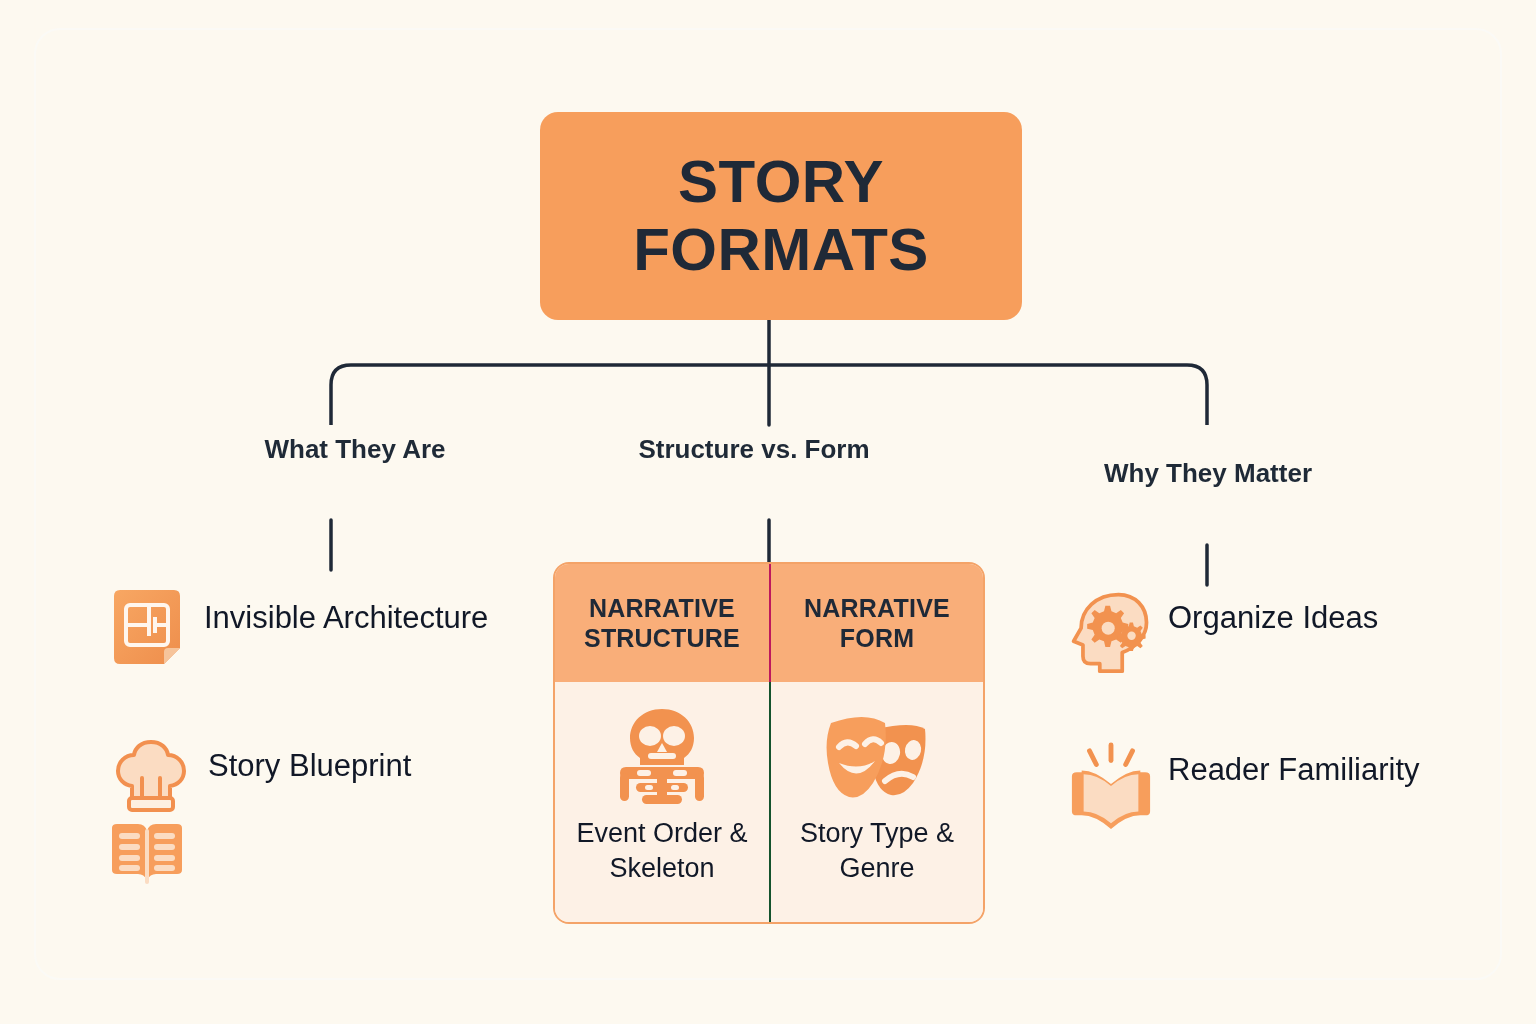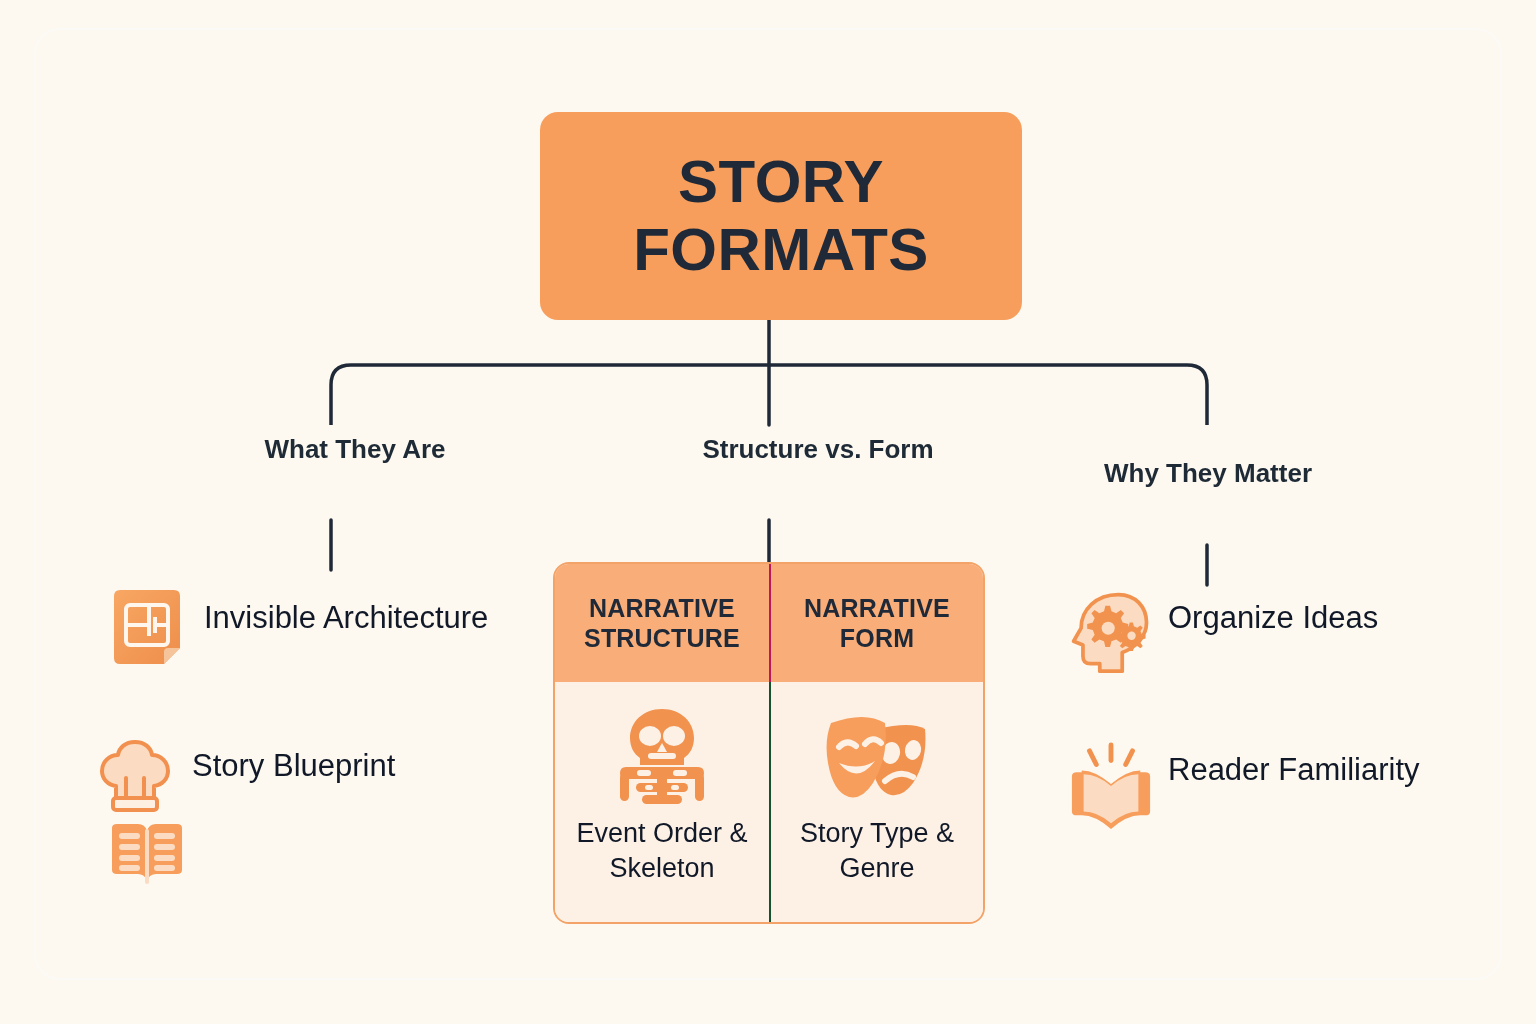--- a/index.html
+++ b/index.html
@@ -73,21 +73,21 @@
   
   .branch-label {
     position: absolute;
     font-size: 26px;
     font-weight: bold;
     color: #1F2A37;
     text-align: center;
     line-height: 1.38;
   }
   #branch-label-0 { left: 140px;  top: 432px; width: 430px; }
-  #branch-label-1 { left: 628px;  top: 432px; width: 380px; }
+  #branch-label-1 { left: 564px;  top: 432px; width: 380px; }
   #branch-label-2 { left: 1018px; top: 432px; width: 380px; margin-top: 24px; }
 
   
   .col-item {
     position: absolute;
     display: flex;
     align-items: flex-start;
     gap: 14px;
   }
   .col-item .icon-wrap {
@@ -99,21 +99,21 @@
   .col-item .item-text {
     font-size: 31px;
     color: #111827;
     line-height: 1.45;
     padding-top: 8px;
     text-align: right;
   }
 
   
   #left-item-0  { left: 104px; top: 588px; width: 400px; }
-  #left-item-1  { left: 92px; top: 736px; width: 400px; }
+  #left-item-1  { left: 108px; top: 736px; width: 400px; }
   
   #left-extra-book { position: absolute; left: 104px; top: 820px; width: 86px; display:flex; justify-content:center;}
 
   
   #right-item-0 { left: 1068px; top: 588px; width: 400px; }
   #right-item-1 { left: 1068px; top: 740px; width: 400px; }
 
   
   .compare-table {
     position: absolute;

